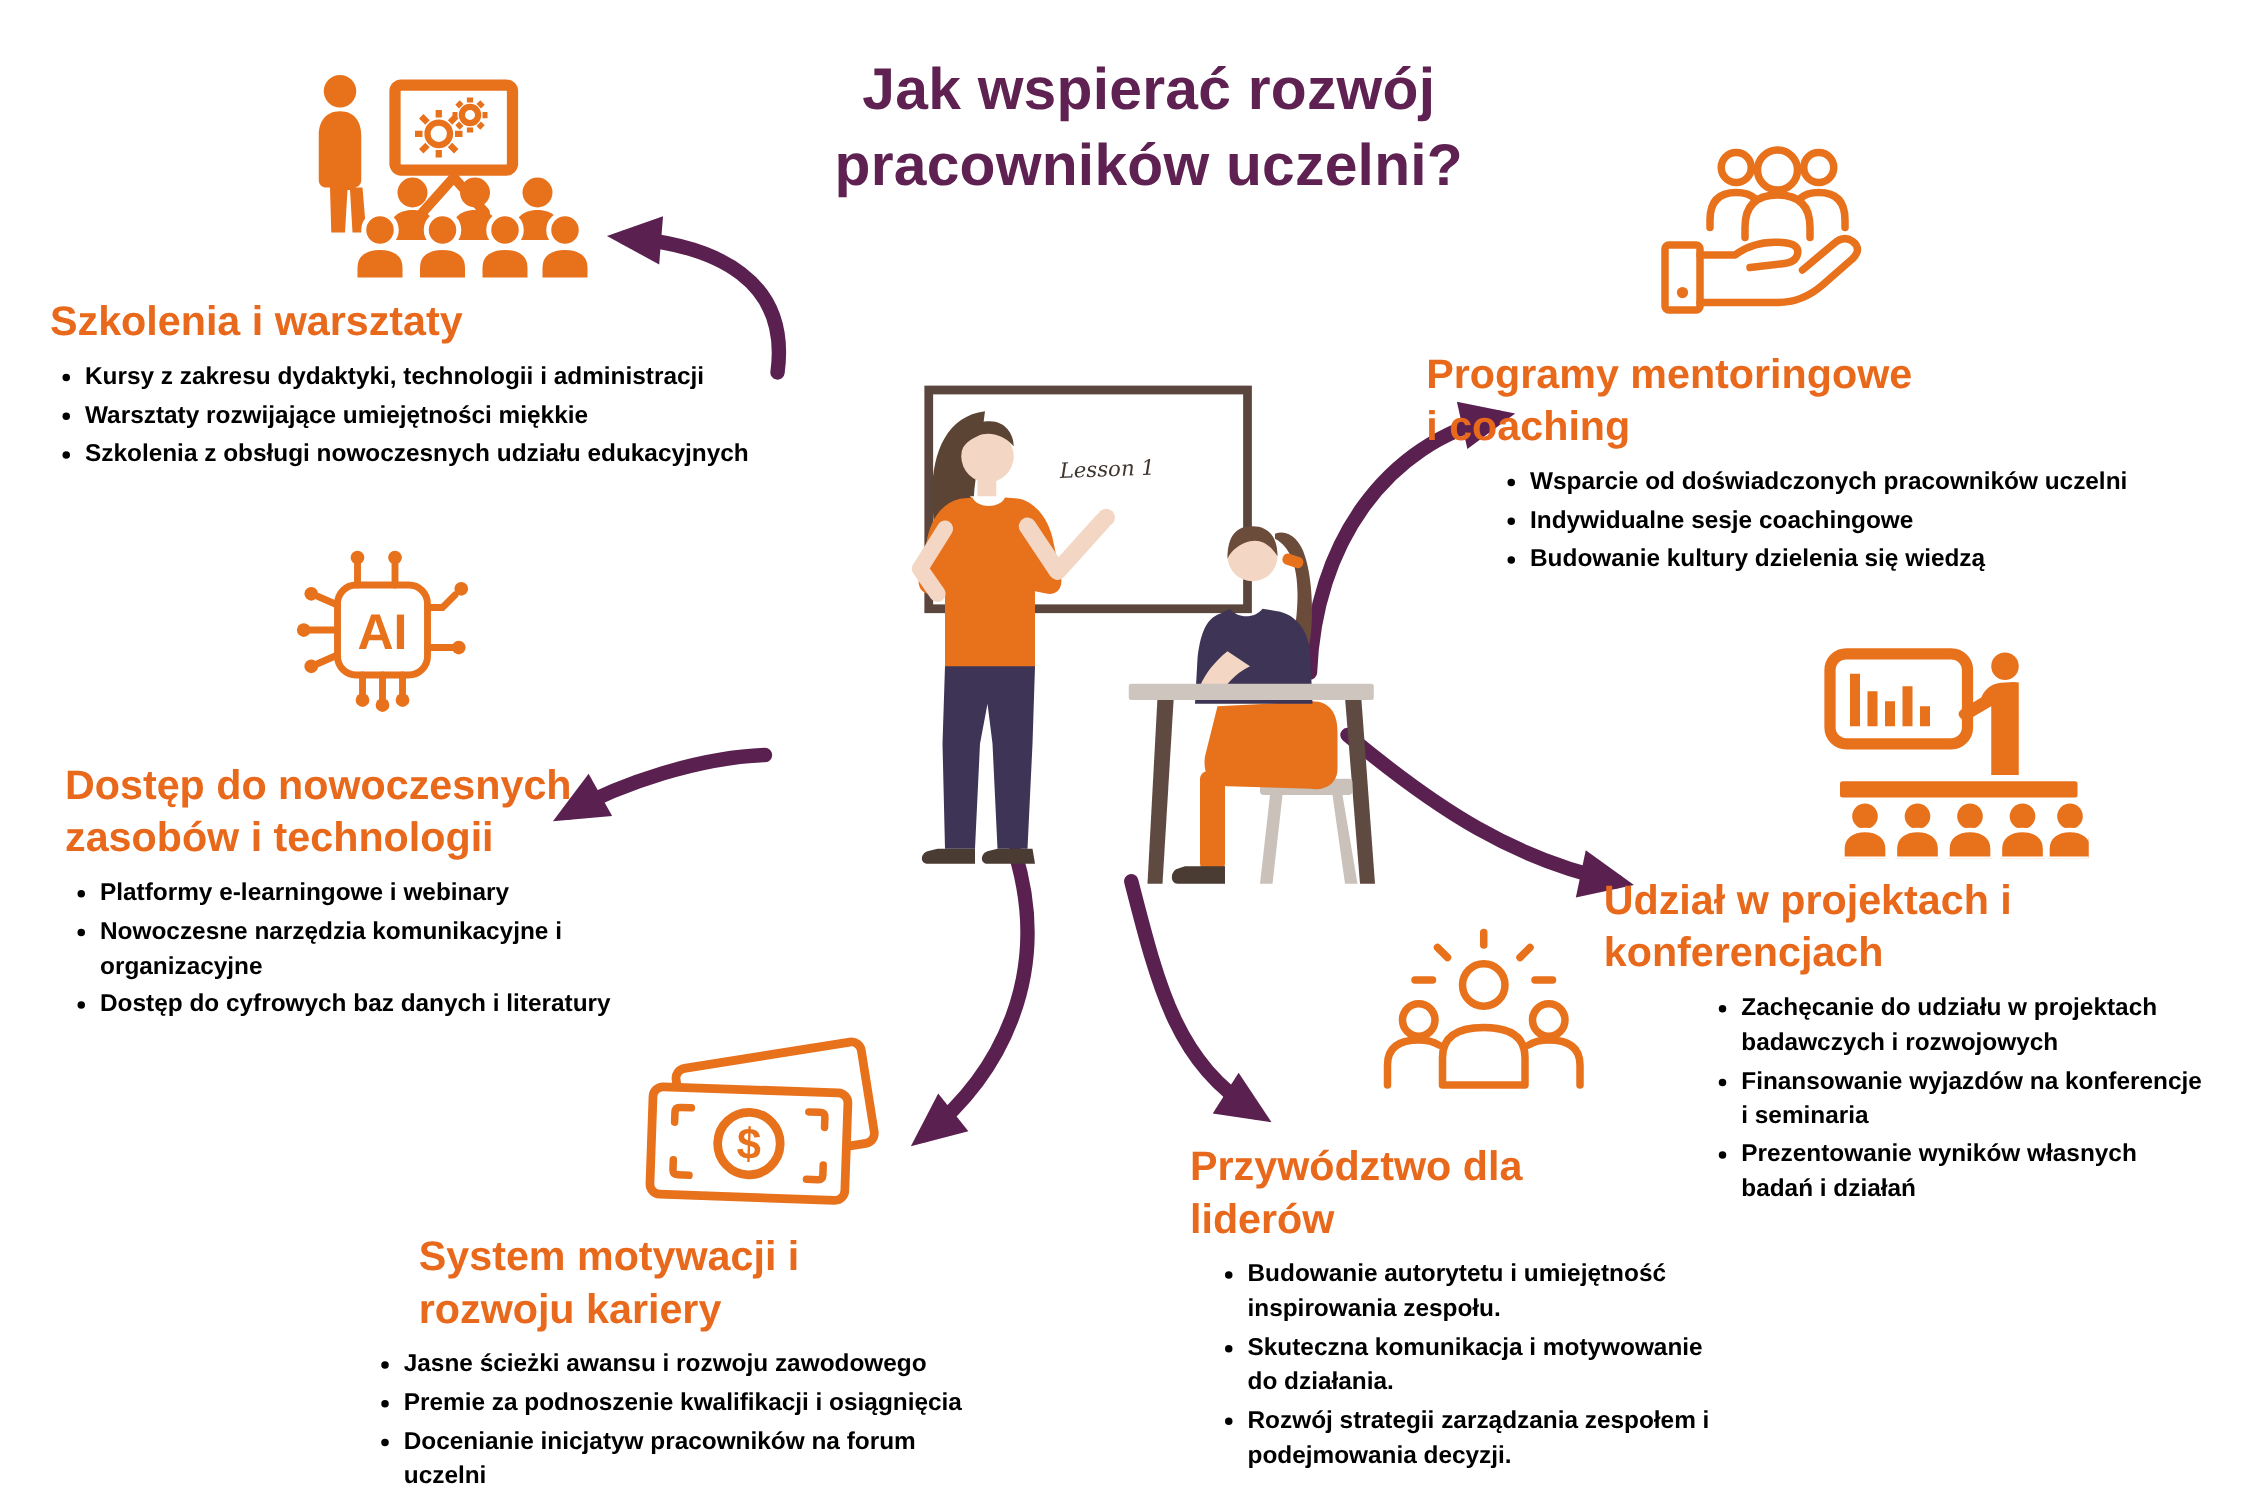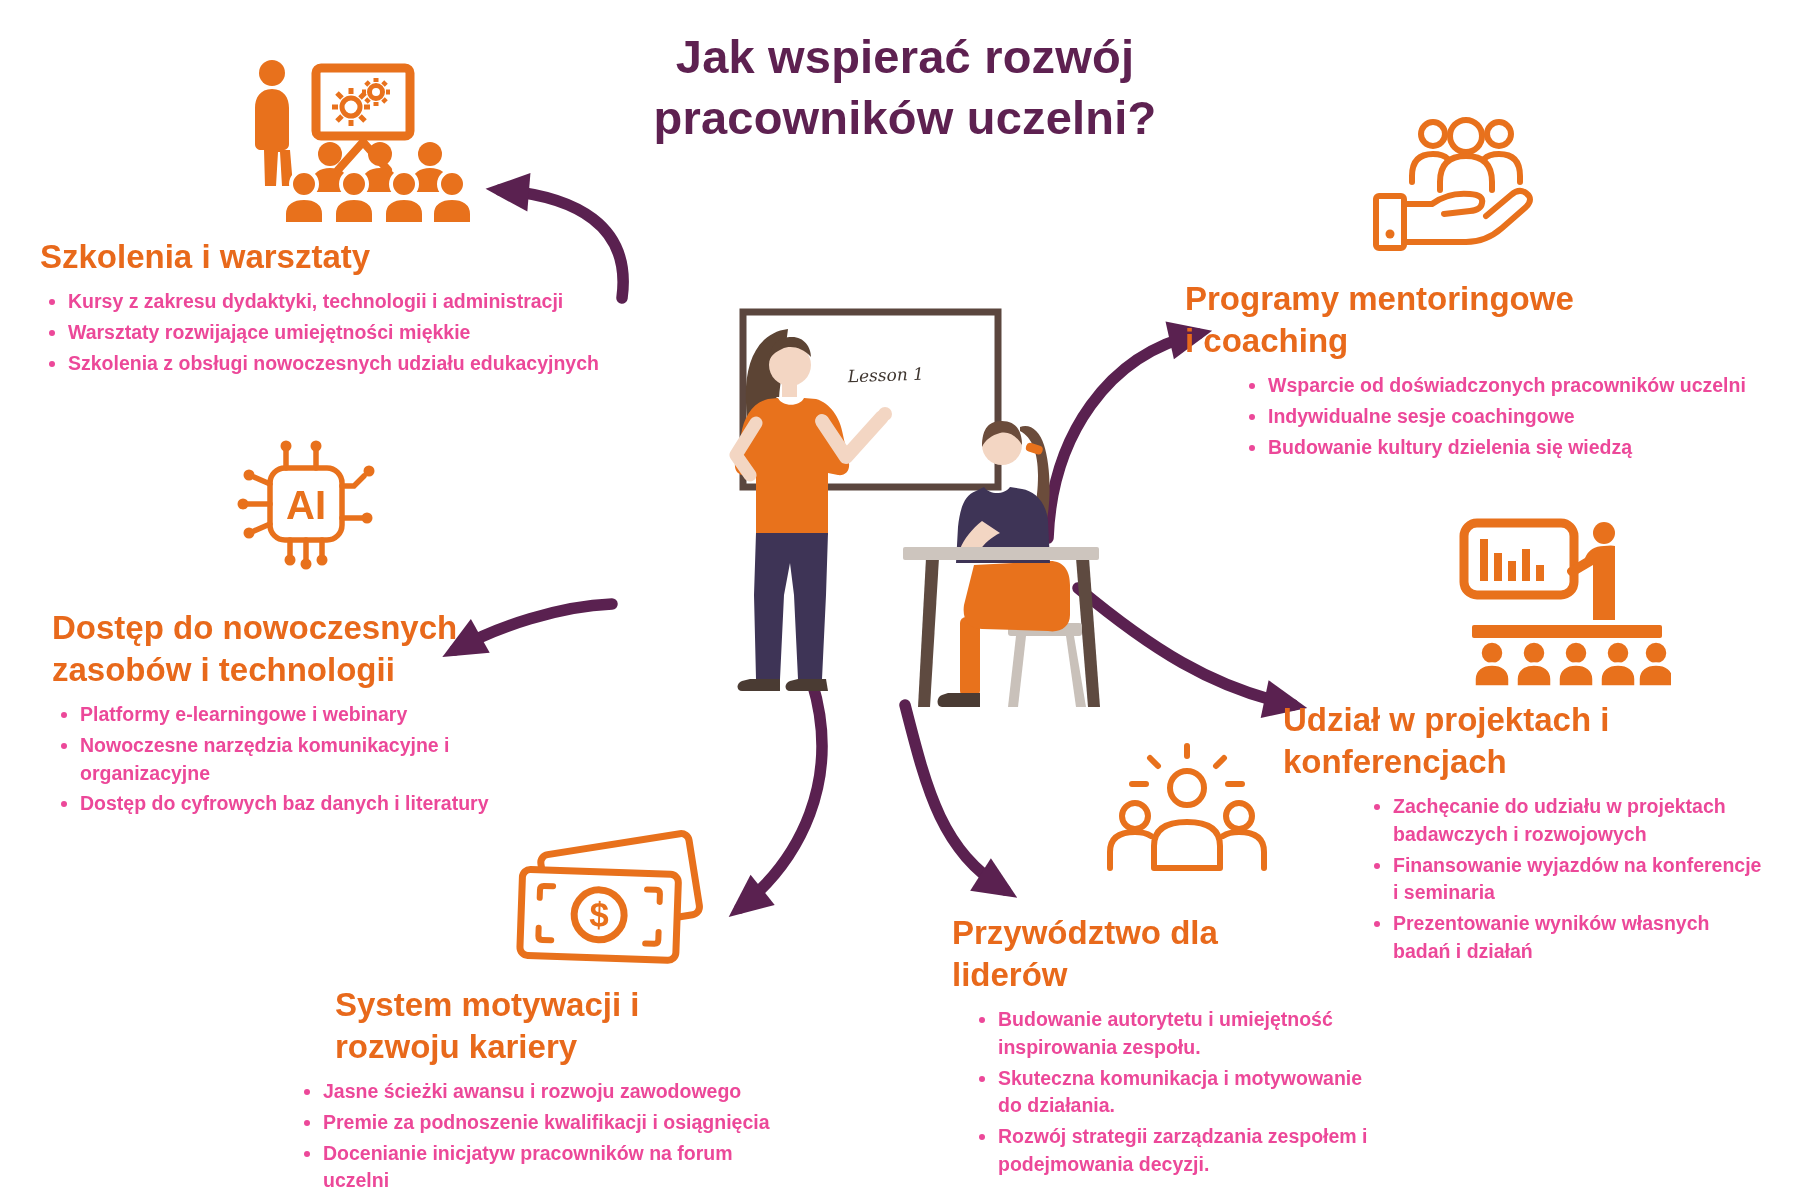--- a/index.html
+++ b/index.html
@@ -1,51 +1,51 @@
 <!DOCTYPE html>
 <html><head>
 <meta charset="utf-8">
 <style>
   html,body { margin:0; padding:0; background:#ffffff; }
   .canvas {
     position:relative; width:1800px; height:1200px; overflow:hidden;
     background:#ffffff; font-family:"Liberation Sans", sans-serif;
   }
   .title {
-    position:absolute; left:495px; top:26px; width:820px; margin:0;
+    position:absolute; left:495px; top:26px; width:820px; margin:14px;
     text-align:center; font-size:47px; font-weight:700; line-height:1.3;
     color:#5E2151; letter-spacing:0.2px;
   }
   .node { position:absolute; }
   .icon-wrap { display:flex; justify-content:center;text-align:center; }
   .node h2 {
     margin:12px 0 6px; text-align:left; font-size:33px; font-weight:700;
     line-height:1.27; color:#E8691B;
   }
   .bullets {
-    margin:10px 0 0; padding-left:28px; color:#ec4899;
+    margin:10px 0 0; padding-left:28px; color:#000000;
     font-size:19.5px; font-weight:700; line-height:1.43;
   }
   .bullets li { margin:3px 0; }
 
   
   #sec-szkolenia   { left:40px;   top:52px;  width:600px; }
   #sec-szkolenia .icon-wrap { transform:translateX(15px); }
   #sec-szkolenia .bullets { width:572px; }
   #sec-szkolenia .bullets li { white-space:nowrap; }
 
   #sec-zasoby      { left:52px;   top:420px; width:505px; }
   #sec-zasoby .bullets { width:500px; }
 
   #sec-motywacja   { left:295px;  top:824px; width:540px; }
   #sec-motywacja .icon-wrap, #sec-motywacja h2 { transform:translateX(40px); }
   #sec-motywacja .bullets { width:520px; }
   #sec-motywacja .bullets li:nth-child(3) { max-width:430px; }
 
-  #sec-mentoring   { left:1185px; top:98px;  width:560px; }
+  #sec-mentoring   { left:1141px; top:98px;  width:560px; }
   #sec-mentoring .bullets { margin-left:55px; width:505px; }
   #sec-mentoring .bullets li { white-space:nowrap; }
 
   #sec-projekty    { left:1283px; top:515px; width:520px; }
   #sec-projekty .icon-wrap { width:400px; transform:translateX(80px); }
   #sec-projekty h2 { width:400px; }
   #sec-projekty .bullets { margin-left:82px; width:420px; }
   #sec-projekty .bullets li:nth-child(2) { max-width:372px; }
   #sec-projekty .bullets li:nth-child(3) { max-width:340px; }
 

